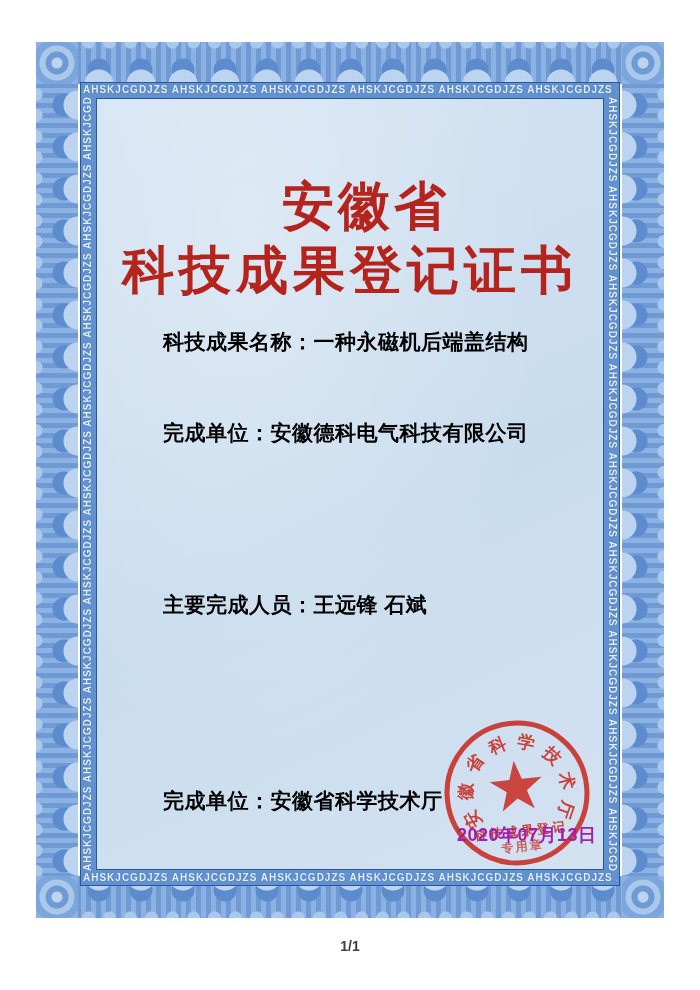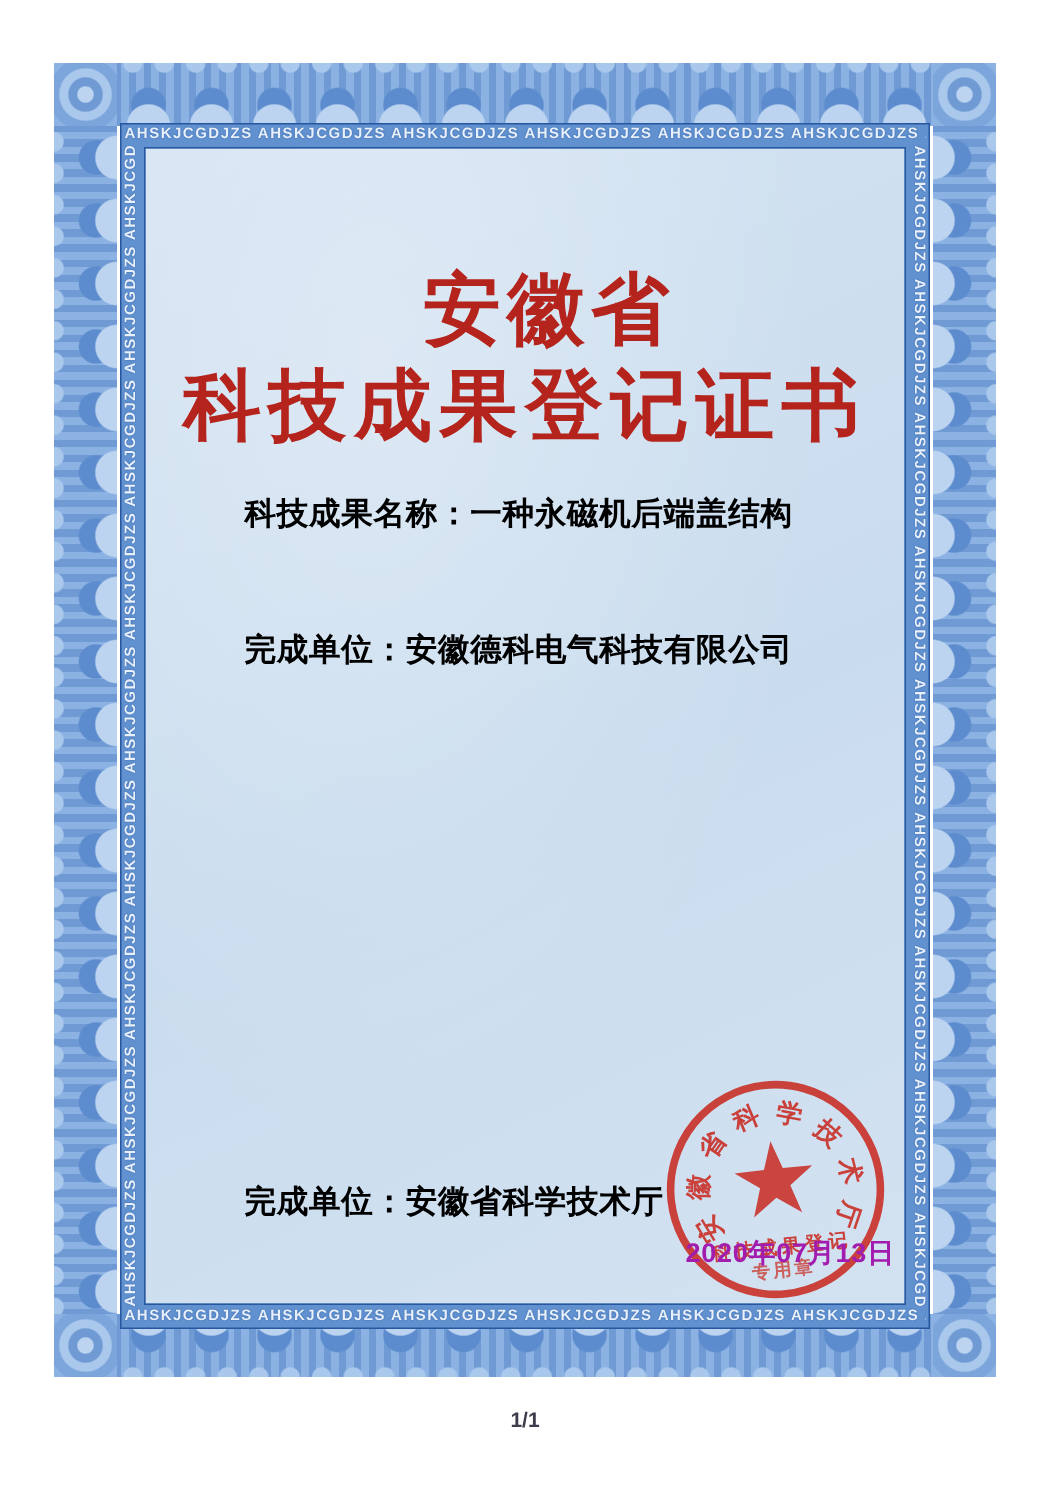--- a/index.html
+++ b/index.html
@@ -102,20 +102,21 @@
     <div class="band-text band-l">AHSKJCGDJZS AHSKJCGDJZS AHSKJCGDJZS AHSKJCGDJZS AHSKJCGDJZS AHSKJCGDJZS AHSKJCGDJZS AHSKJCGDJZS AHSKJCGDJZS AHSKJCGDJZS AHSKJCGDJZS AHSKJCGDJZS AHSKJCGDJZS </div>
     <div class="band-text band-r">AHSKJCGDJZS AHSKJCGDJZS AHSKJCGDJZS AHSKJCGDJZS AHSKJCGDJZS AHSKJCGDJZS AHSKJCGDJZS AHSKJCGDJZS AHSKJCGDJZS AHSKJCGDJZS AHSKJCGDJZS AHSKJCGDJZS AHSKJCGDJZS </div>
     <div class="band-inner"></div>
   </div>
 
   <div class="title1">安徽省</div>
   <div class="title2">科技成果登记证书</div>
 
   <div class="field f1"><span>科技成果名称：</span><span>一种永磁机后端盖结构</span></div>
   <div class="field f2"><span>完成单位：</span><span>安徽德科电气科技有限公司</span></div>
+  <div class="field f3"><span>主要完成人员：</span><span>王远锋 石斌</span></div>
   <div class="field f5"><span>完成单位：</span><span>安徽省科学技术厅</span></div>
 
   <svg class="seal" viewBox="0 0 150 150">
     <circle class="seal-ring" cx="75" cy="75" r="69"></circle>
     <polygon class="seal-star" points="75,43 81.2,61.5 100.7,61.7 85,73.2 90.9,91.8 75,80.5 59.1,91.8 65,73.2 49.3,61.7 68.8,61.5"></polygon>
     <g id="seal-arc">
         <text x="75" y="30" text-anchor="middle" transform="rotate(-115 75 75)" class="seal-char">安</text>
         <text x="75" y="30" text-anchor="middle" transform="rotate(-82.14285714285714 75 75)" class="seal-char">徽</text>
         <text x="75" y="30" text-anchor="middle" transform="rotate(-49.28571428571429 75 75)" class="seal-char">省</text>
         <text x="75" y="30" text-anchor="middle" transform="rotate(-16.428571428571445 75 75)" class="seal-char">科</text>

